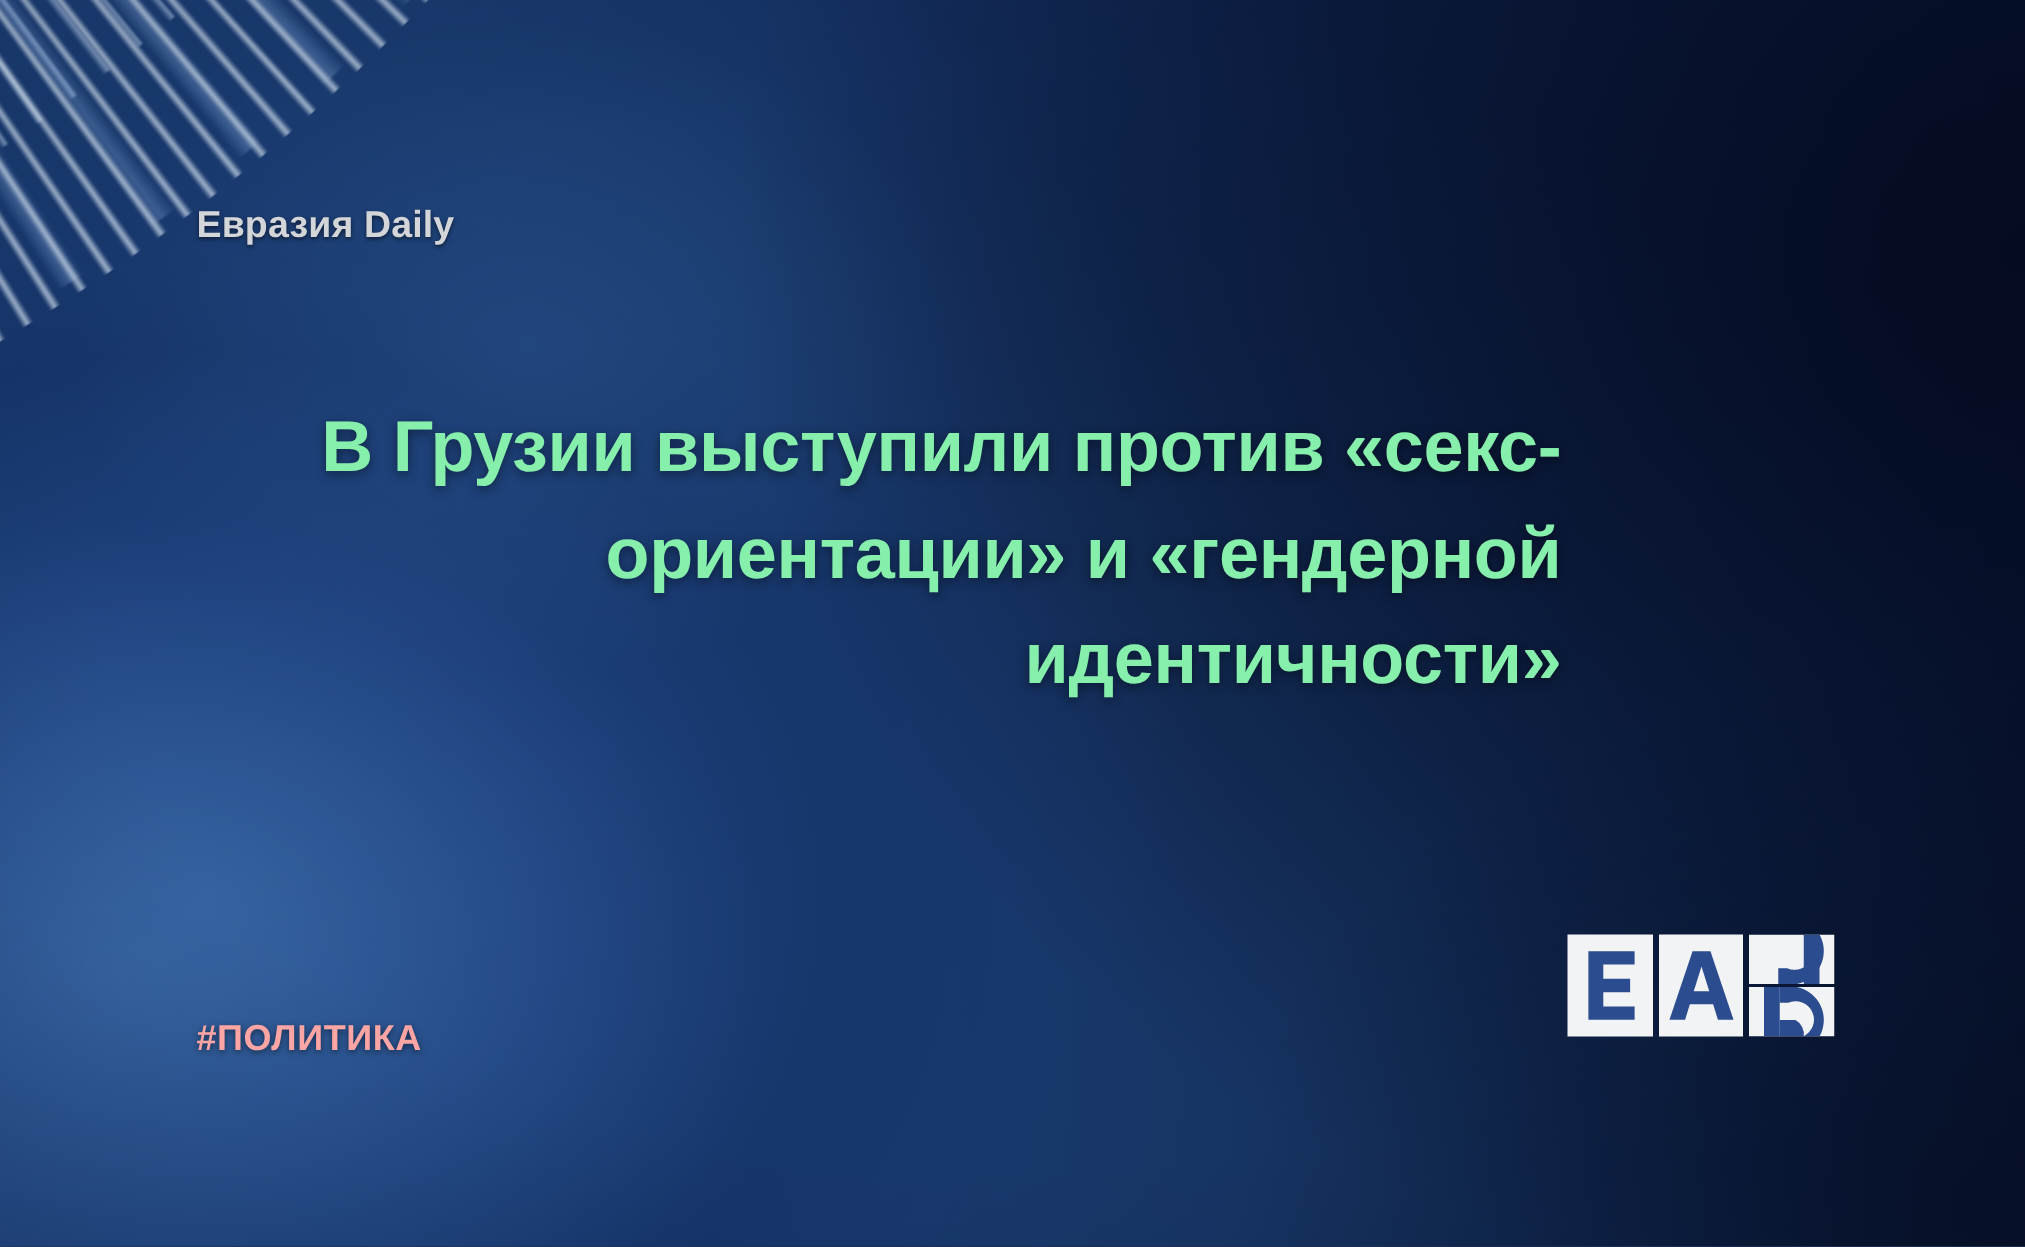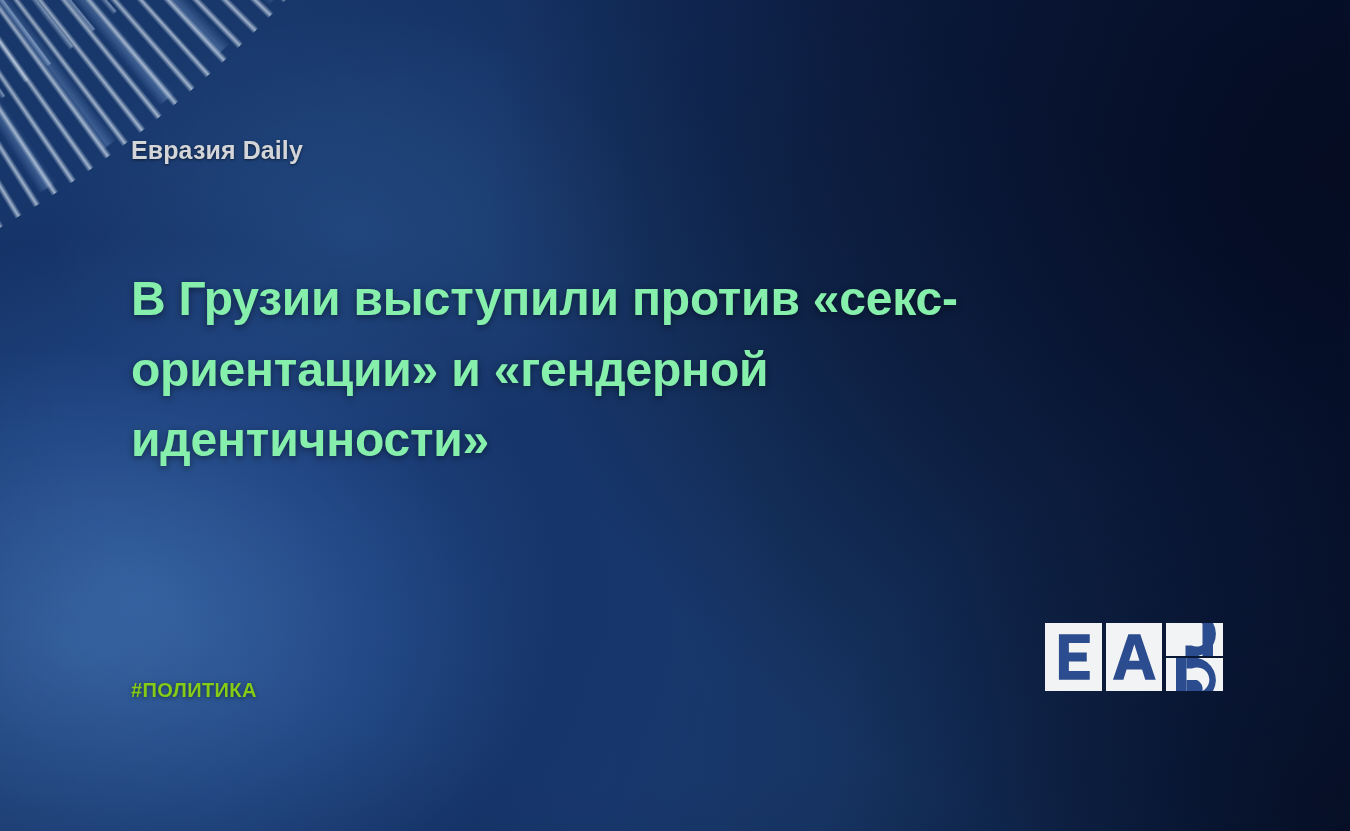--- a/index.html
+++ b/index.html
@@ -100,21 +100,21 @@
   
   .bg-glow{
     position:absolute; inset:0;
     background:
       radial-gradient(ellipse 620px 430px at 6% 78%, rgba(90,150,225,.22) 0%, transparent 70%),
       radial-gradient(ellipse 420px 300px at 26% 28%, rgba(80,135,210,.14) 0%, transparent 72%);
     mix-blend-mode:screen;
   }
 
   
-  .content{ position:absolute; inset:0; }
+  .content{ position:absolute; inset:0;text-align:right; }
 
   .brand{
     position:absolute;
     left:131px; top:136px;
     font-size:25px;
     font-weight:bold;
     letter-spacing:.1px;
     color:#d3d5d8;
     text-shadow:0 1px 3px rgba(0,0,0,.55);
     white-space:nowrap;
@@ -128,24 +128,24 @@
     font-weight:bold;
     line-height:1.47;
     color:#86efac;
     letter-spacing:-.2px;
     text-shadow:0 2px 7px rgba(0,0,0,.45);
   }
 
   .tag{
     position:absolute;
     left:131px; top:679px;
-    font-size:20px;
+    font-size:24px;
     font-weight:bold;
     letter-spacing:.4px;
-    color:#84cc16;
+    color:#fca5a5;
     text-shadow:0 1px 4px rgba(0,0,0,.5);
     white-space:nowrap;
   }
 
   
   .logo{
     position:absolute;
     left:1045px; top:623px;
     width:178px; height:68px;
     display:flex;

